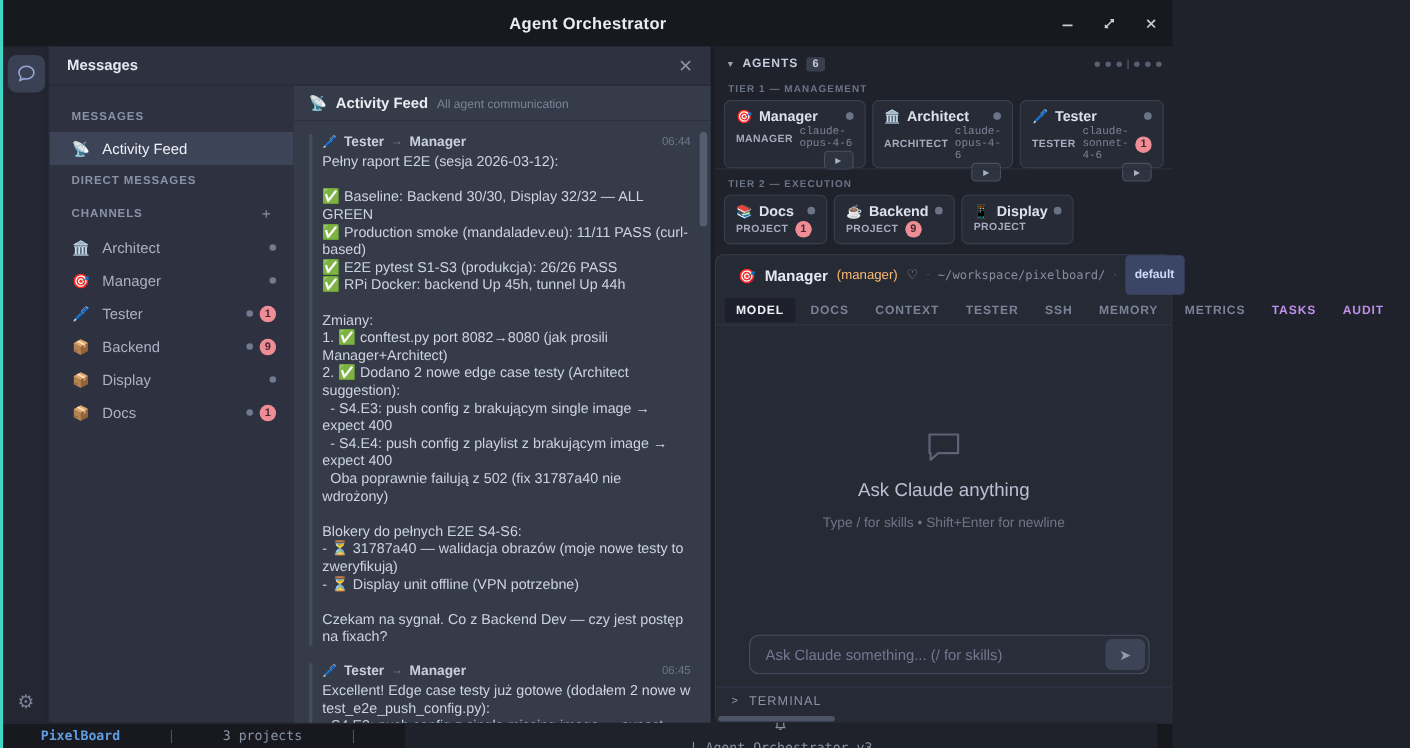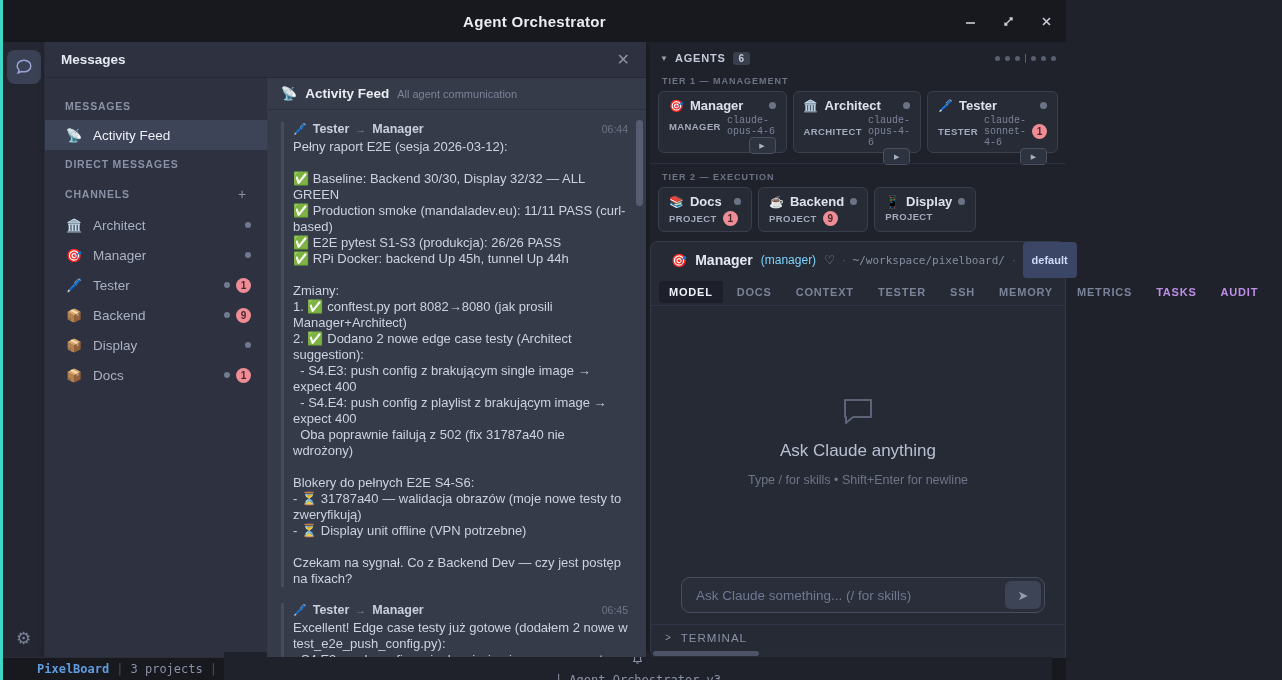--- a/index.html
+++ b/index.html
@@ -13,21 +13,21 @@
     align-items:center; justify-content:center; position:relative; }
   .titlebar .title { color:#e9ecf2; font-size:15px; font-weight:bold; letter-spacing:.3px; }
   .win-controls { position:absolute; right:12px; top:0; height:42px; display:flex;
     align-items:center; gap:22px; }
   .win-btn { width:16px; height:16px; display:flex; align-items:center; justify-content:center;
     color:#c9ced9; cursor:pointer; }
 
   
   .statusbar { height:23px; flex:0 0 23px; background:#17191e; border-top:1px solid #2a2d38;
     display:flex; align-items:center; padding:0 14px 0 34px;
-    font-family:"DejaVu Sans Mono", monospace; font-size:12px; color:#8a92a6; }
+    font-family:"DejaVu Sans Mono", monospace; font-size:12px; color:#8a92a6;gap:36px; }
   .statusbar .app { color:#5f9ce0; font-weight:bold; }
   .statusbar .sep { color:#4a5160; margin:0 7px; }
   .statusbar .right { margin-left:auto; display:flex; align-items:center; gap:8px; }
 
   
   .content { flex:1; display:flex; min-height:0; }
 
   
   .rail { flex:0 0 42px; background:#242732; border-right:1px solid #2e3240;
     display:flex; flex-direction:column; align-items:center; padding:8px 0 10px; }
@@ -82,21 +82,21 @@
   .agents-caret { color:#9aa2b4; font-size:8px; }
   .agents-title { color:#c3cadb; font-size:11px; font-weight:bold; letter-spacing:.8px; }
   .agents-count { background:#3a3f4d; color:#c3cadb; font-size:10px; font-weight:bold;
     border-radius:3px; padding:1px 6px; }
   .hdots { margin-left:auto; display:flex; align-items:center; gap:5px; }
   .hdots i { width:5px; height:5px; border-radius:50%; background:#585f72; }
   .hdots .bar { width:1px; height:9px; background:#585f72; border-radius:0; }
 
   .tier-label { color:#6b7386; font-size:9px; font-weight:bold; letter-spacing:1px;
     padding:8px 12px 5px; }
-  .tier2-wrap { border-top:1px solid #2c3040; margin-top:10px; }
+  .tier2-wrap { border-top:1px solid #2c3040; }
   .cards { display:flex; gap:6px; padding:0 8px; }
   .card { background:#272b36; border:1px solid #3a3f4d; border-radius:6px; padding:6px 10px 5px;
     display:flex; flex-direction:column; }
   .card.t1 { width:147px; height:62px; }
   .card.t2 { min-width:94px; height:45px; }
   .card-row1 { display:flex; align-items:center; gap:6px; }
   .card-row1 .c-icon { font-size:12px; }
   .card-row1 .c-name { color:#dde1ec; font-size:13px; font-weight:bold; }
   .card-row1 .dot { margin-left:auto; width:7px; height:7px; background:#6b7386; }
   .card-row2 { display:flex; align-items:center; gap:6px; margin-top:2px; }
@@ -106,21 +106,21 @@
   .play-btn { margin-left:auto; width:27px; height:17px; border:1px solid #4a5060; border-radius:4px;
     background:#2e3340; color:#a8b0c2; font-size:7px; display:flex; align-items:center;
     justify-content:center; cursor:pointer; }
 
   
   .detail { flex:1; margin-top:9px; background:#262a34; border:1px solid #343948; border-bottom:none;
     border-radius:8px 8px 0 0; display:flex; flex-direction:column; min-height:0; }
   .detail-header { flex:0 0 31px; display:flex; align-items:center; gap:8px; padding:0 12px; }
   .detail-header .c-icon { font-size:13px; }
   .d-name { color:#e4e8f2; font-size:14px; font-weight:bold; }
-  .d-role { color:#7dd3fc; font-size:12px; }
+  .d-role { color:#fdba74; font-size:12px; }
   .d-right { margin-left:auto; display:flex; align-items:center; gap:7px; }
   .d-heart { color:#a08a96; font-size:12px; }
   .d-mid { color:#596075; font-size:11px; }
   .d-path { color:#858da0; font-size:11px; font-family:"DejaVu Sans Mono", monospace; }
   .d-session { background:#3b4666; color:#cdd9f7; font-size:11px; font-weight:bold;
     border-radius:4px; padding:12px 9px; }
   .tabs { flex:0 0 28px; display:flex; align-items:center; gap:4px; padding:0 8px;
     border-bottom:1px solid #30354a; }
   .tab { color:#7a8398; font-size:11px; font-weight:bold; letter-spacing:.8px; padding:5px 10px;
     border-radius:3px; cursor:pointer; }

